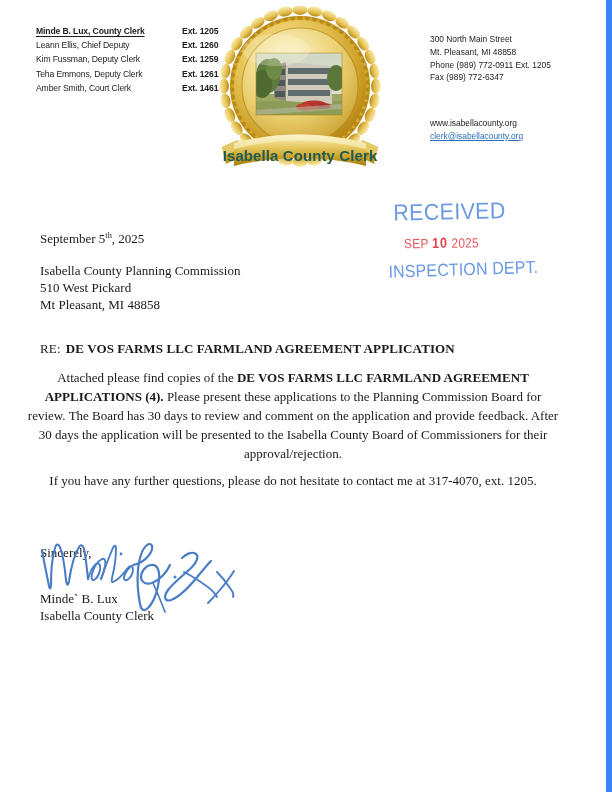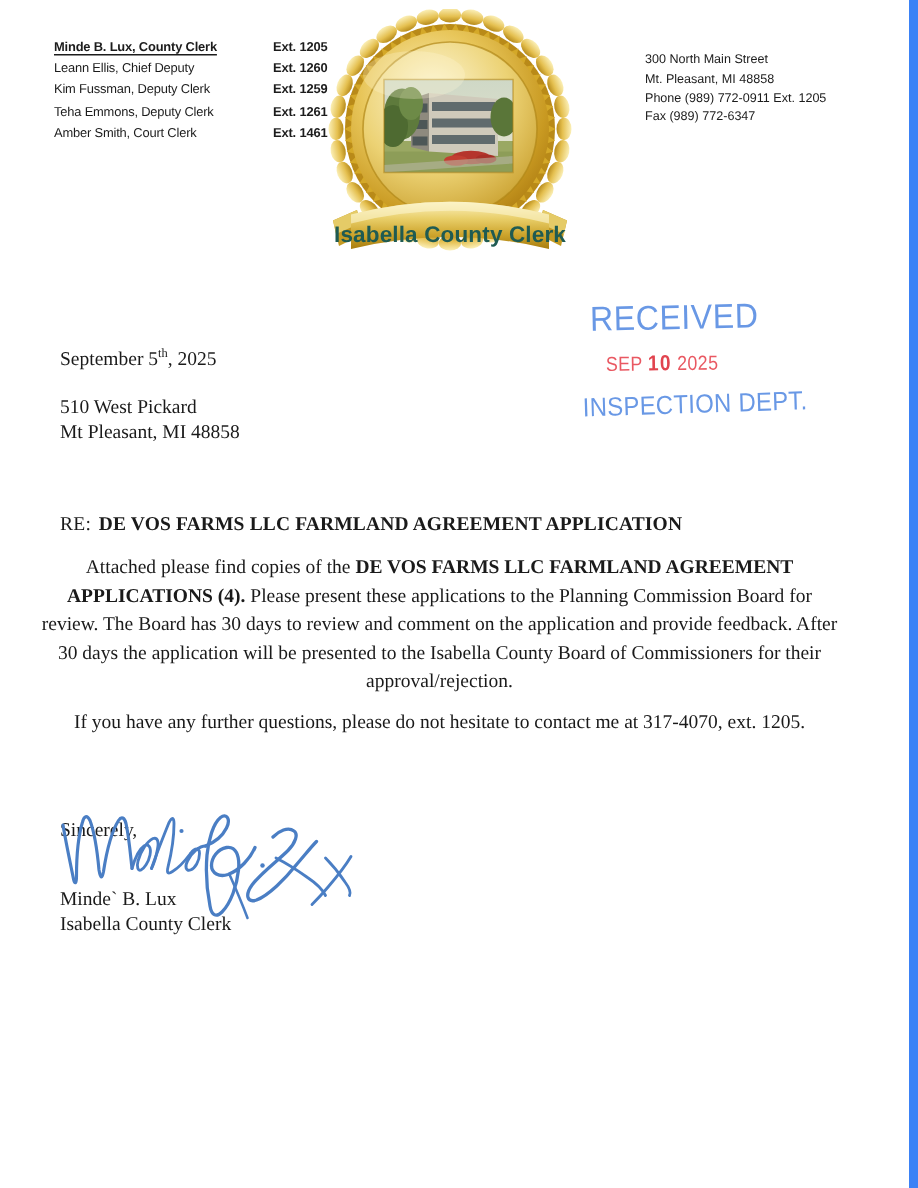--- a/index.html
+++ b/index.html
@@ -384,37 +384,42 @@
       </svg>
     </div>
 
     <div class="header-right">
       <div>300 North Main Street</div>
       <div>Mt. Pleasant, MI  48858</div>
       <div>Phone (989) 772-0911 Ext. 1205</div>
       <div>Fax (989) 772-6347</div>
     </div>
 
+    <div class="header-web">
+      <span class="web-url">www.isabellacounty.org</span>
+      <span class="web-email">clerk@isabellacounty.org</span>
+    </div>
   </div>
 
   <div class="stamp">
     <div class="stamp-received">RECEIVED</div>
     <div class="stamp-date">
       <span>SEP</span>
       <span class="stamp-day">10</span>
       <span>2025</span>
     </div>
     <div class="stamp-dept">INSPECTION DEPT.</div>
   </div>
 
   <div class="letter-date">
     <span>September 5</span><sup>th</sup><span>, 2025</span>
   </div>
 
   <div class="recipient">
+    <div>Isabella County Planning Commission</div>
     <div>510 West Pickard</div>
     <div>Mt Pleasant, MI  48858</div>
   </div>
 
   <div class="re-line">
     <span class="re-label">RE:</span><span class="re-subject">DE VOS FARMS LLC FARMLAND AGREEMENT APPLICATION</span>
   </div>
 
   <div class="body-para" id="para-main">
     <span>Attached please find copies of the </span><b>DE VOS FARMS LLC FARMLAND AGREEMENT APPLICATIONS (4).</b><span>  Please present these applications to the Planning Commission Board for review. The Board has 30 days to review and comment on the application and provide feedback.  After 30 days the application will be presented to the Isabella County Board of Commissioners for their approval/rejection.</span>

